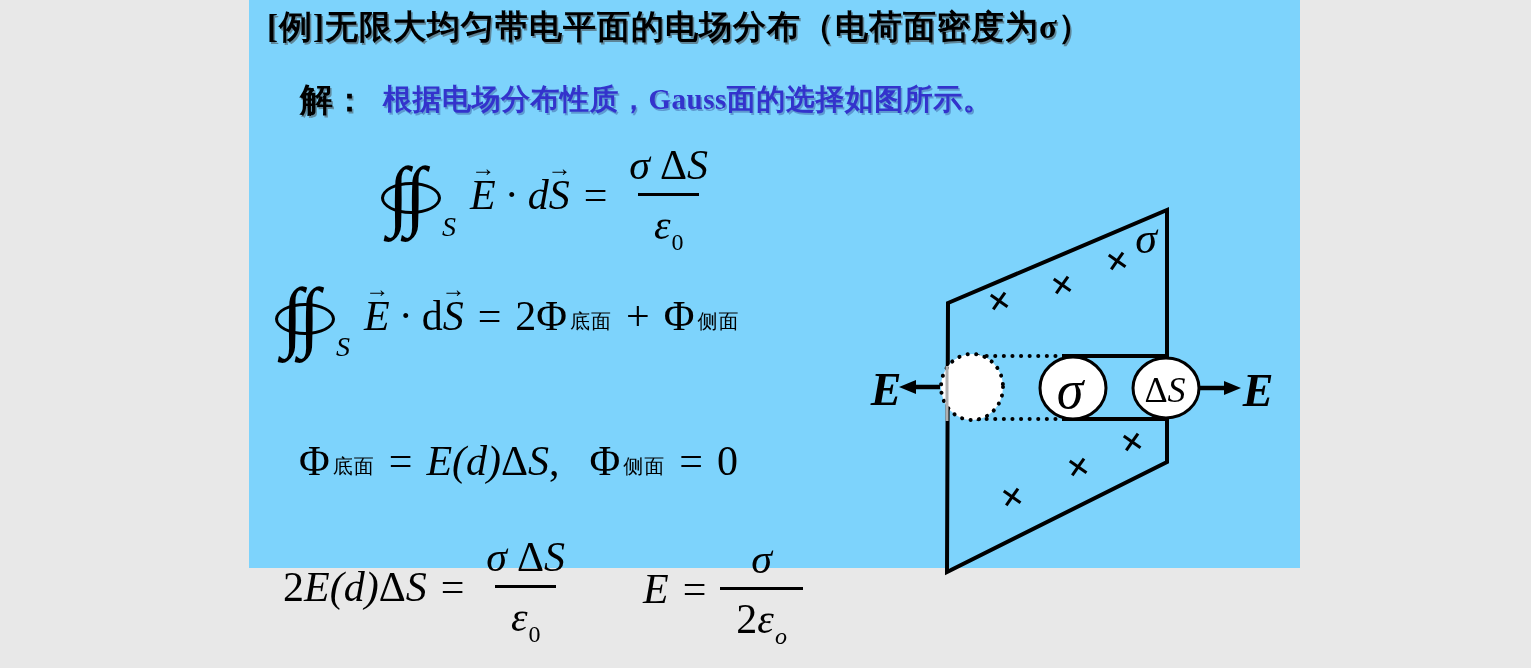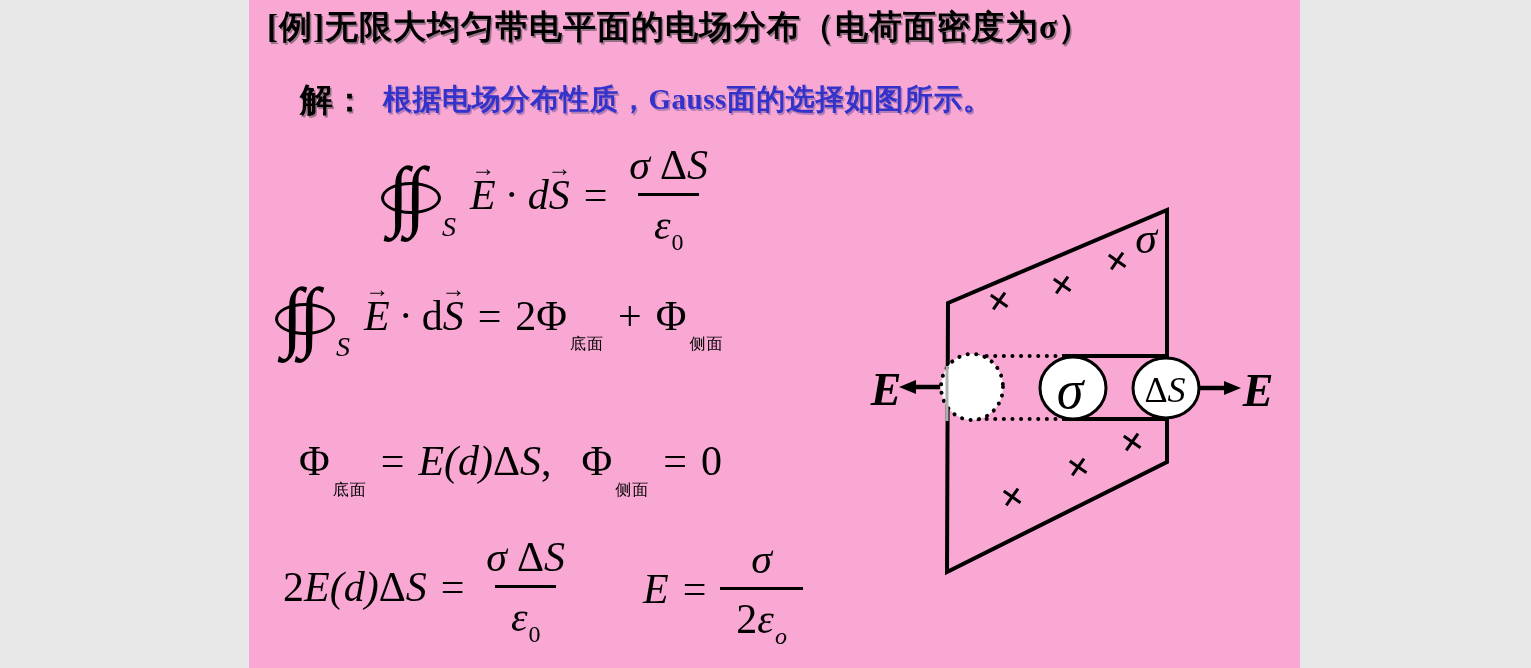--- a/index.html
+++ b/index.html
@@ -3,22 +3,22 @@
 <meta charset="utf-8">
 <style>
   html,body{margin:0;padding:0;}
   body{
     width:1531px;height:668px;position:relative;overflow:hidden;
     background:#e8e8e8;
     font-family:"Liberation Serif","DejaVu Serif",serif;
     color:#000;
   }
   .slide{
-    position:absolute;left:249px;top:0;width:1051px;height:668px;
-    background:#f9a8d4;
+    position:absolute;left:249px;top:0;width:1051px;height:568px;
+    background:#7dd3fc;
   }
   
   .title{
     position:absolute;left:18px;top:5px;
     font-size:33px;font-weight:bold;letter-spacing:1px;white-space:nowrap;
     text-shadow:1.5px 1.5px 0 rgba(70,70,70,0.55);
   }
   .solve-label{
     position:absolute;left:51px;top:78px;
     font-size:33px;font-weight:bold;white-space:nowrap;
@@ -33,21 +33,21 @@
   
   .eq{
     position:absolute;display:flex;align-items:center;
     font-size:42px;line-height:1.2;white-space:nowrap;
   }
   .it{font-style:italic;}
   .up{font-style:normal;}
   .cdot{margin:0 9px;}
   .rel{margin:0 14px;}
   .gap-m{margin-left:30px;}
-  .subcjk{font-size:16px;font-style:normal;position:relative;top:30px;margin-left:3px;letter-spacing:1px;font-family:Liberation Mono, monospace;}
+  .subcjk{font-size:20px;font-style:normal;position:relative;top:5px;margin-left:3px;letter-spacing:1px;}
   .subnum{font-size:24px;font-style:normal;position:relative;top:11px;margin-left:1px;}
   .subo{font-size:24px;font-style:italic;position:relative;top:11px;margin-left:1px;}
   .frac{display:inline-flex;flex-direction:column;align-items:center;}
   .frac .num{display:inline-flex;align-items:baseline;padding:0 8px 3px;}
   .frac .den{display:inline-flex;align-items:baseline;border-top:3px solid #000;padding:4px 16px 0;}
   .nspace{margin-left:10px;}
   
   .oiint{position:relative;display:inline-block;width:46px;height:92px;flex:none;margin-right:36px;}
   .oiint .int{position:absolute;top:0;font-size:78px;line-height:92px;font-style:normal;
               font-family:"Liberation Serif","DejaVu Sans",serif;}

